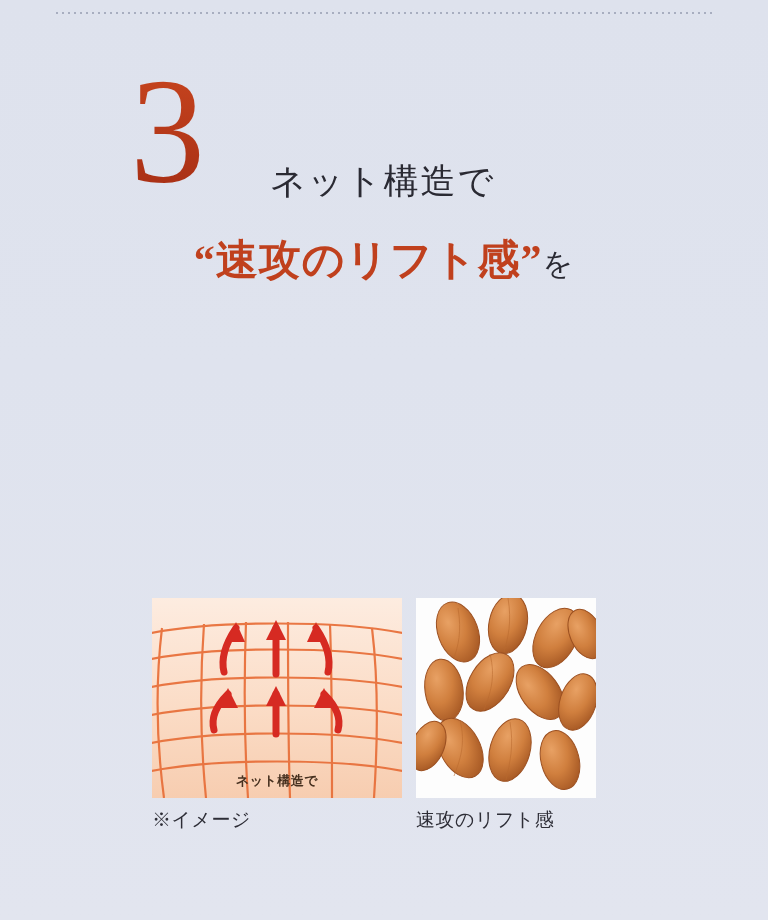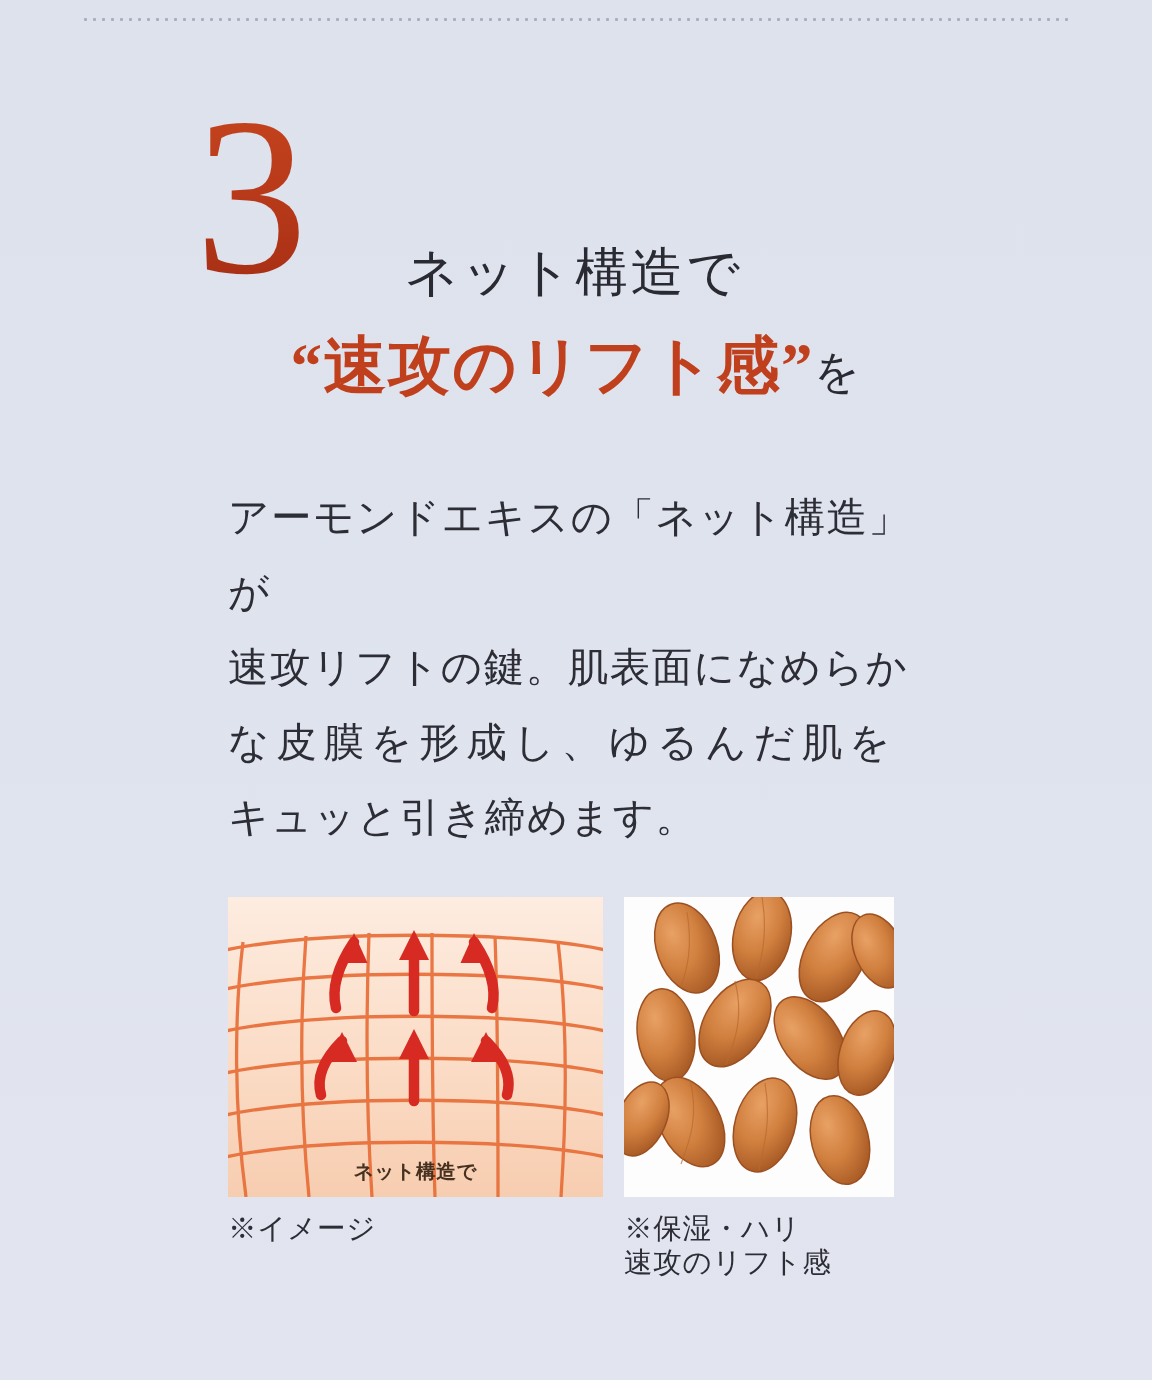--- a/index.html
+++ b/index.html
@@ -63,21 +63,21 @@
     position: absolute;
     left: 270px;
     top: 96px;
     font-family: "Liberation Serif", serif;
     font-size: 35px;
     letter-spacing: 2px;
     color: #2a2a33;
     white-space: nowrap;
   }
   .head-line2 {
-    margin-top: 4px;
+    margin-top: 20px;
     font-family: "Liberation Serif", serif;
     font-size: 42px;
     letter-spacing: 1px;
     color: #c0401d;
     font-weight: 700;
     white-space: nowrap;
   }
   .head-line2 .tail {
     color: #2a2a33;
     font-weight: 400;
@@ -169,26 +169,20 @@
   <div class="headline-wrap">
     <div class="num-line">
       <span class="big-num">3</span>
       <span class="head-line1">ネット構造で</span>
     </div>
     <div class="head-line2">
       <span>“速攻のリフト感”</span><span class="tail">を</span>
     </div>
   </div>
 
-  <div class="body-copy">
-    <p>アーモンドエキスの「ネット構造」が</p>
-    <p>速攻リフトの鍵。肌表面になめらか</p>
-    <p class="spaced">な皮膜を形成し、ゆるんだ肌を</p>
-    <p>キュッと引き締めます。</p>
-  </div>
 
   <div class="figures">
 
     <div class="fig left">
       <div class="fig-img">
         <div class="net-bg"></div>
         <svg class="net-svg" viewBox="0 0 250 200" preserveAspectRatio="none">
           <g stroke="#e8713c" stroke-width="2.2" fill="none" opacity="0.95">
             <path d="M-5 36 C 60 22, 190 22, 255 36"></path>
             <path d="M-5 62 C 60 48, 190 48, 255 62"></path>
@@ -255,19 +249,18 @@
           <g stroke="#b96a2e" stroke-width="0.8" fill="none" opacity="0.7">
             <path d="M42 10 C 46 34, 42 48, 38 60"></path>
             <path d="M92 0 C 96 24, 92 40, 88 54"></path>
             <path d="M74 56 C 80 80, 74 96, 68 112"></path>
             <path d="M94 124 C 98 148, 94 164, 90 182"></path>
             <path d="M44 122 C 50 146, 44 162, 38 178"></path>
           </g>
         </svg>
       </div>
       <div class="fig-note">
-        <div>※保湿・ハリ</div>
         <div>速攻のリフト感</div>
       </div>
     </div>
 
   </div>
 </div>
 
 </body></html>

